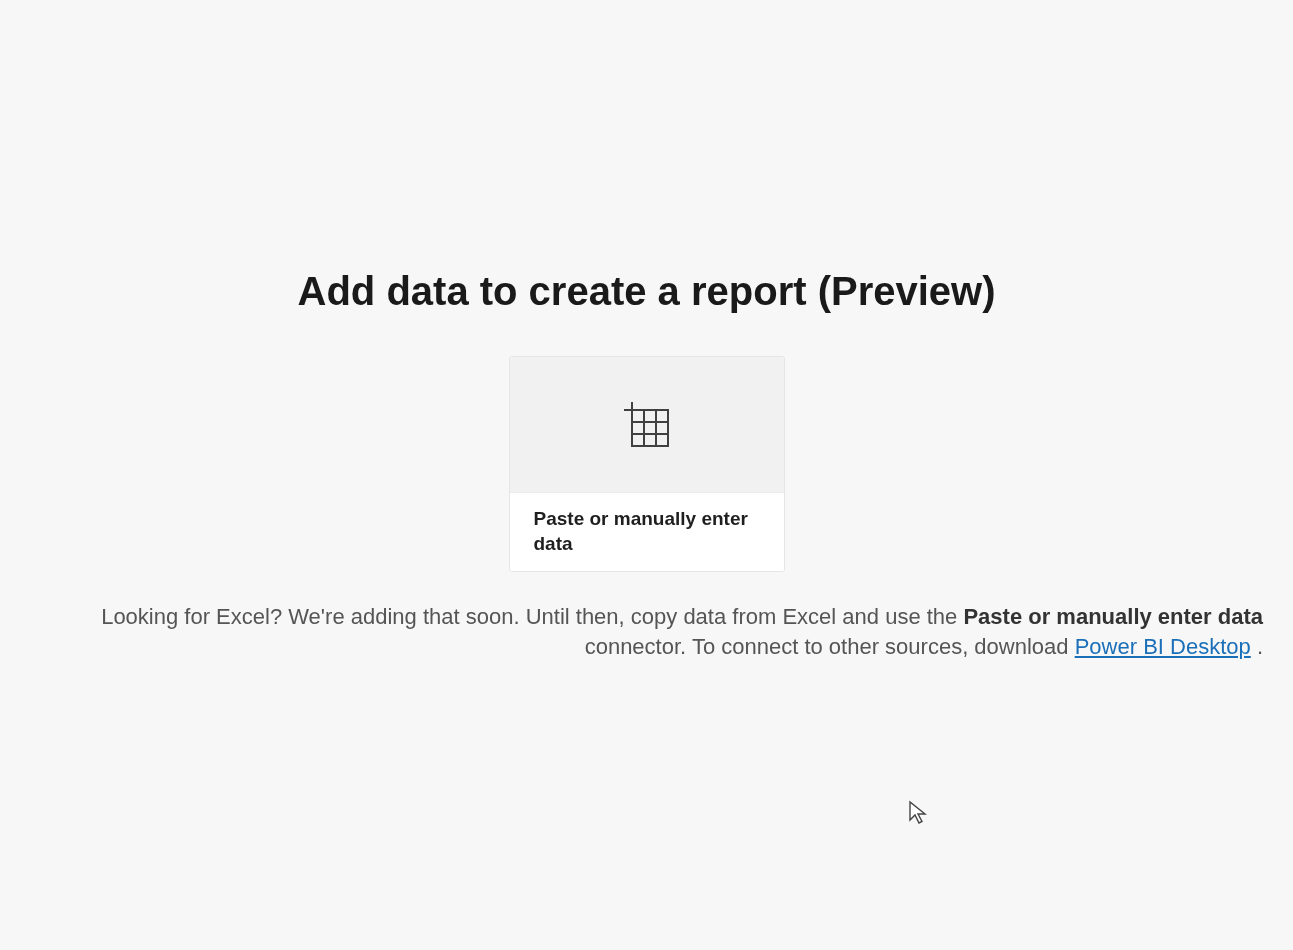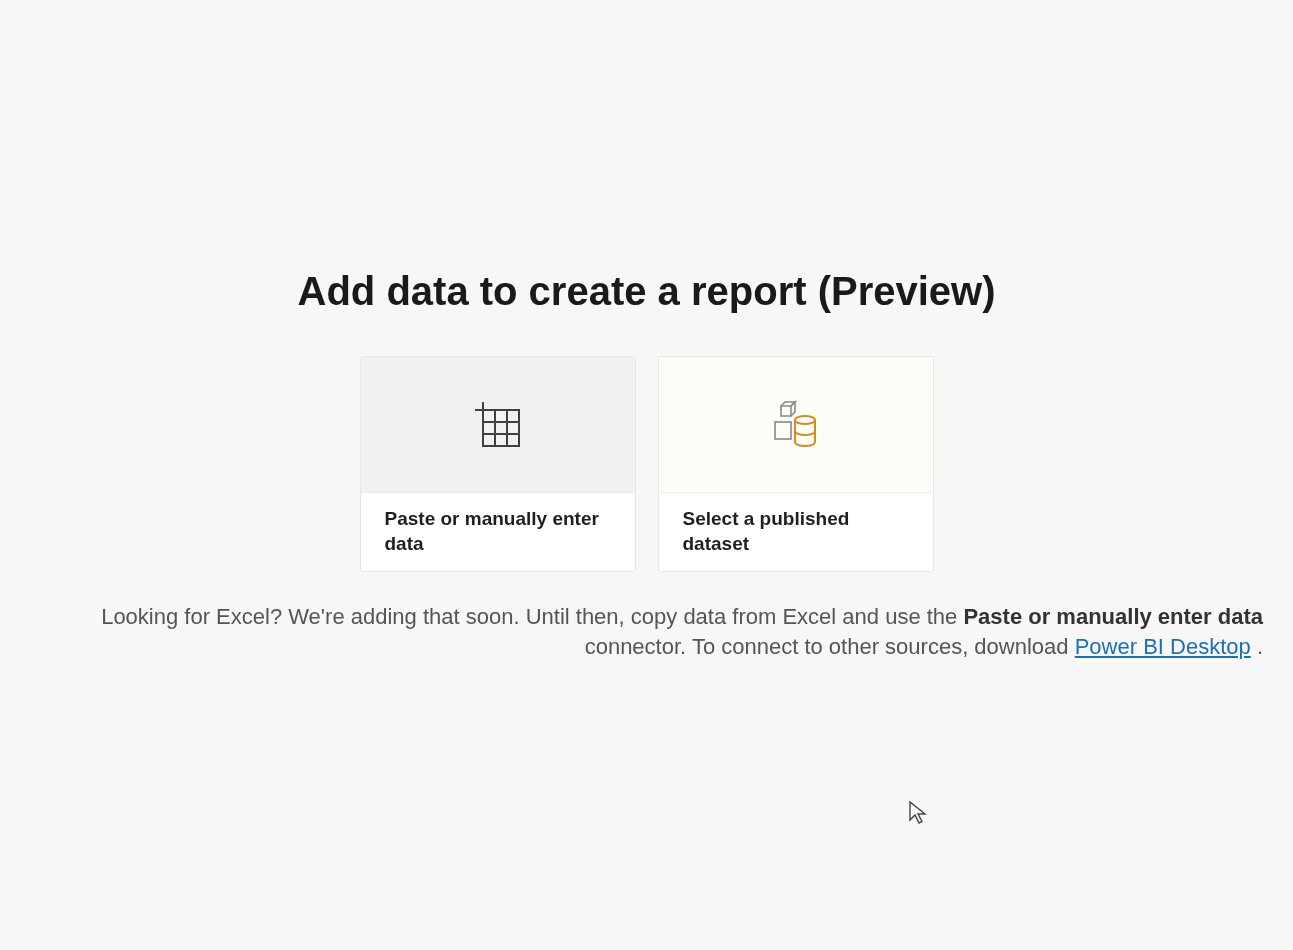--- a/index.html
+++ b/index.html
@@ -125,47 +125,20 @@
             <line x1="20" y1="8" x2="20" y2="44" stroke="#404040" stroke-width="2"></line>
             <line x1="32" y1="8" x2="32" y2="44" stroke="#404040" stroke-width="2"></line>
           </svg>
         </span>
       </div>
       <div class="card-label-area">
         <span class="card-label">Paste or manually enter data</span>
       </div>
     </div>
 
-    <div class="card">
-      <div class="card-icon-area cream-bg">
-        <span>
-          <svg width="50" height="50" viewBox="0 0 50 50">
-
-            <g fill="none" stroke="#888888" stroke-width="1.6">
-              <path d="M 10 6 L 20 6 L 20 16 L 10 16 Z"></path>
-              <path d="M 10 6 L 14 2 L 24 2 L 20 6"></path>
-              <path d="M 20 6 L 24 2 L 24 12 L 20 16"></path>
-            </g>
-
-            <rect x="4" y="22" width="16" height="17" fill="none" stroke="#888888" stroke-width="1.6"></rect>
-
-            <g fill="none" stroke="#d68b1f" stroke-width="2">
-              <ellipse cx="34" cy="20" rx="10" ry="4"></ellipse>
-              <path d="M 24 20 L 24 42"></path>
-              <path d="M 44 20 L 44 42"></path>
-              <path d="M 24 42 A 10 4 0 0 0 44 42"></path>
-              <path d="M 24 31 A 10 4 0 0 0 44 31"></path>
-            </g>
-          </svg>
-        </span>
-      </div>
-      <div class="card-label-area">
-        <span class="card-label">Select a published dataset</span>
-      </div>
-    </div>
   </div>
 
   <p class="description">
     <span>Looking for Excel? We're adding that soon. Until then, copy data from Excel and use the </span>
     <span class="bold">Paste or manually enter data</span>
     <span> connector. To connect to other sources, download </span>
     <span class="link">Power BI Desktop</span>
     <span>.</span>
   </p>
 </div>

